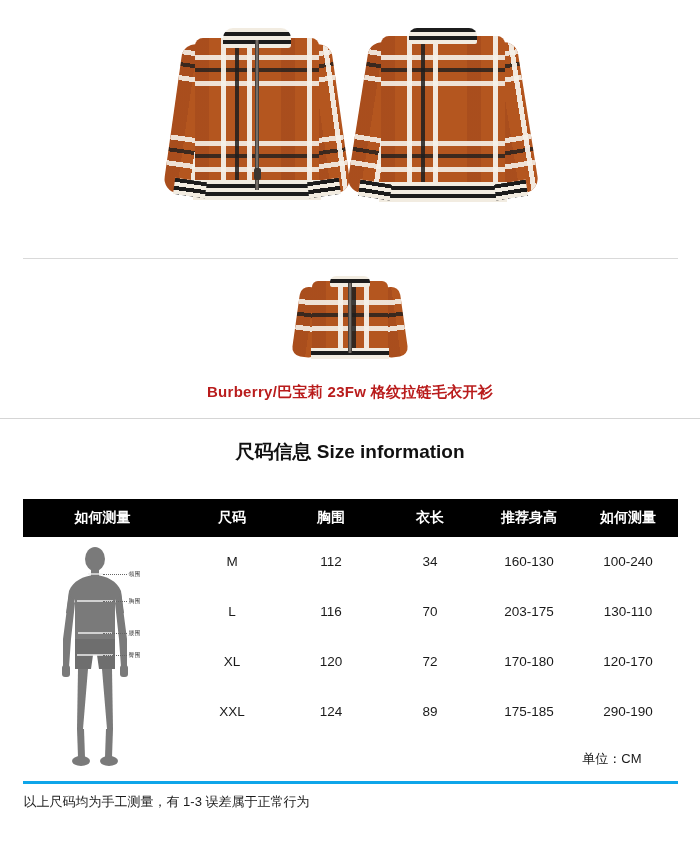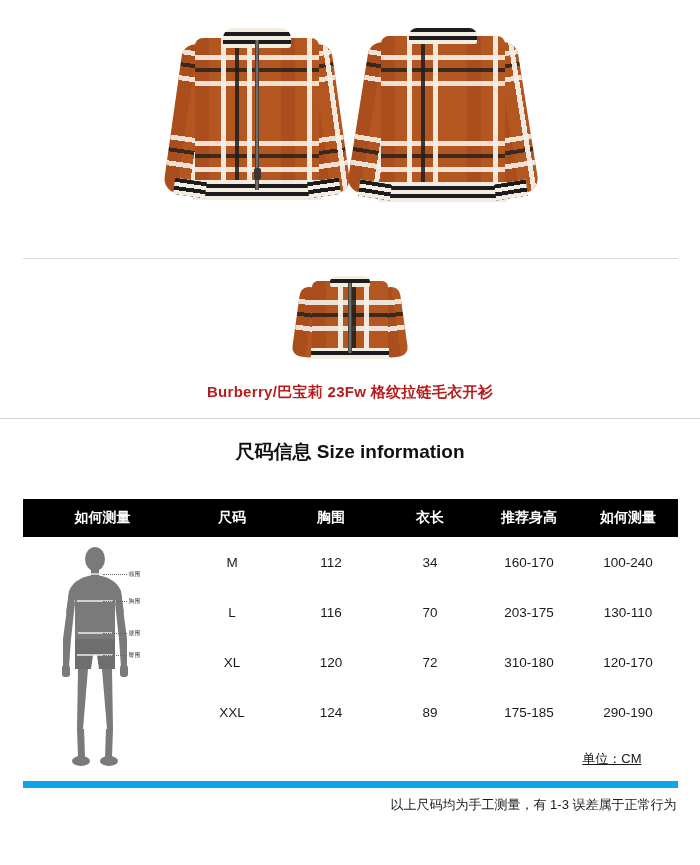--- a/index.html
+++ b/index.html
@@ -206,27 +206,26 @@
     border-right: 1px solid #111;
     border-bottom: 1px solid #111;
     vertical-align: middle;
     padding: 6px 0;
   }
   tr.unit td {
     text-align: right;
     padding-right: 36px;
     font-size: 13px;
     height: 40px;
-    text-decoration: underline;
   }
   tr.note td {
-    text-align: right;
+    text-align: left;
     font-size: 13px;
     height: 38px;
-    border-top: 7px solid #0ea5e9;
+    border-top: 3px solid #0ea5e9;
   }
 
   
   .figure {
     position: relative;
     width: 140px; height: 232px;
     margin: 0 auto;
   }
   .fig-svg { display: block; }
   .lbl {
@@ -361,35 +360,35 @@
           </svg>
           <span class="lbl" style="left:96px; top:27px;">领围</span>
           <span class="lbl" style="left:96px; top:54px;">胸围</span>
           <span class="lbl" style="left:96px; top:86px;">腰围</span>
           <span class="lbl" style="left:96px; top:108px;">臀围</span>
         </div>
       </td>
       <td>M</td>
       <td>112</td>
       <td>34</td>
-      <td>160-170</td>
+      <td>160-130</td>
       <td>100-240</td>
     </tr>
     <tr>
       <td>L</td>
       <td>116</td>
       <td>70</td>
       <td>203-175</td>
       <td>130-110</td>
     </tr>
     <tr>
       <td>XL</td>
       <td>120</td>
       <td>72</td>
-      <td>310-180</td>
+      <td>170-180</td>
       <td>120-170</td>
     </tr>
     <tr>
       <td>XXL</td>
       <td>124</td>
       <td>89</td>
       <td>175-185</td>
       <td>290-190</td>
     </tr>
     <tr class="unit">

